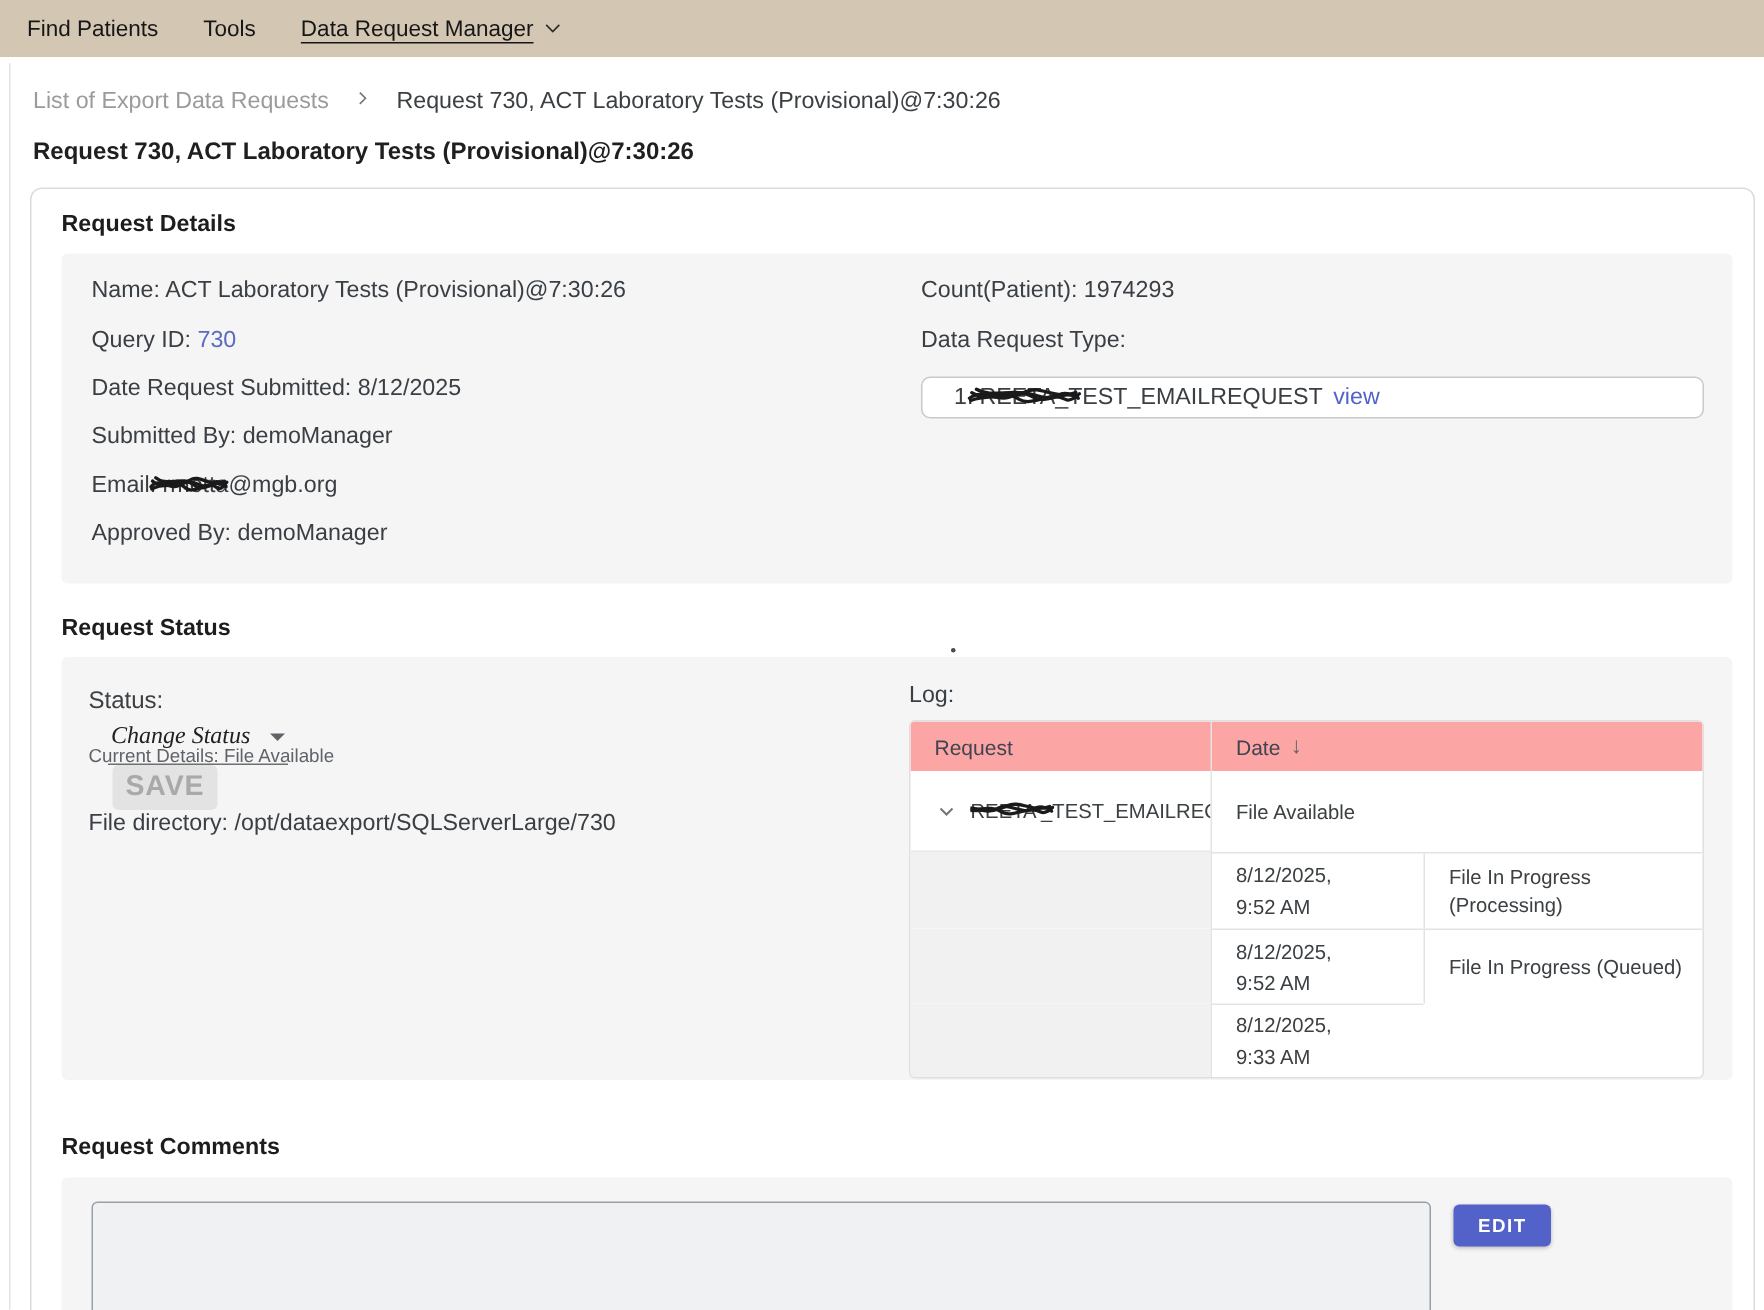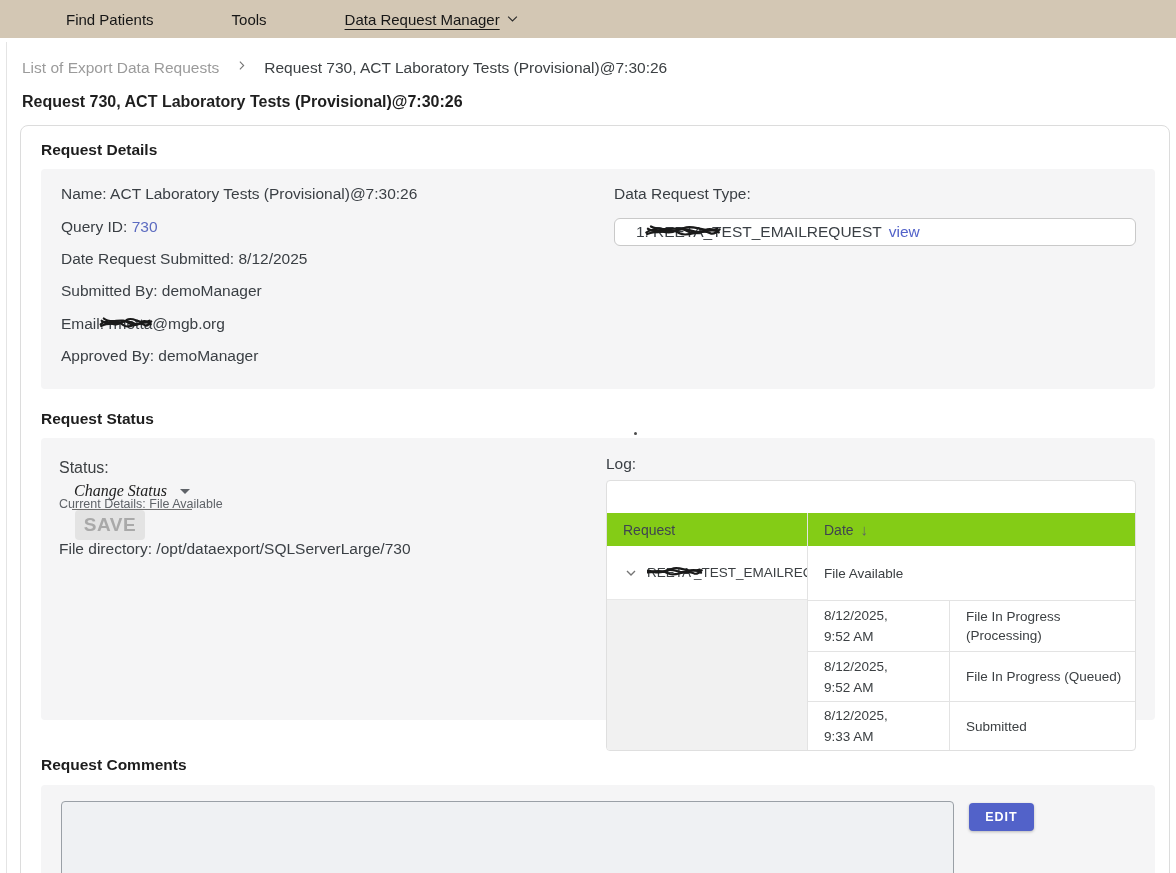--- a/index.html
+++ b/index.html
@@ -3,21 +3,21 @@
 <meta charset="utf-8">
 <style>
   * { box-sizing: border-box; margin: 0; padding: 0; }
   html,body { width:1176px; height:873px; overflow:hidden; background:#fff;
     font-family:"Liberation Sans", sans-serif; color:#3c4043; }
 
   
   .topnav { position:absolute; left:0; top:0; width:1176px; height:38px;
     background:#d3c7b4; display:flex; align-items:center; padding-left:18px; gap:30px;
     font-size:15px; color:#161616; }
-  .nav-item { display:flex; align-items:flex-start; gap:5px; cursor:pointer; white-space:nowrap;margin-left:48px; }
+  .nav-item { display:flex; align-items:flex-start; gap:5px; cursor:pointer; white-space:nowrap; }
   .nav-item.active .nav-label { text-decoration:underline; text-underline-offset:4px; }
 
   .left-rail { position:absolute; left:6px; top:42px; width:1px; height:831px; background:#e4e4e4; }
 
   
   .breadcrumb { position:absolute; left:22px; top:59px; display:flex; align-items:flex-start;
     gap:16px; font-size:15.5px; }
   .crumb-parent { color:#9b9b9b; cursor:pointer; }
   .crumb-current { color:#3c4043; }
   .page-title { position:absolute; left:22px; top:93px; font-size:16px; font-weight:bold; color:#1f1f1f; }
@@ -58,21 +58,21 @@
     border-radius:4px; color:#a9a9a9; font-family:inherit; font-size:19px; font-weight:bold;
     letter-spacing:.6px; }
   .current-status { position:absolute; left:18px; top:59px; font-size:12.5px; color:#5f6368; }
   .file-dir { position:absolute; left:18px; top:102px; font-size:15.5px; color:#3a3f44; }
   .stray-dot { position:absolute; left:613px; top:306px; width:3px; height:3px; background:#4a4a4a; border-radius:50%; }
 
   .log-label { position:absolute; left:565px; top:17px; font-size:15.5px; color:#3a3f44; }
   .log-table { position:absolute; left:565px; top:42px; width:530px; background:#fff;
     border:1px solid #dfdfdf; border-radius:4px; overflow:hidden; font-size:13.5px; color:#3c4043; }
   .lrow { display:grid; grid-template-columns:200px 142px 188px; }
-  .lhead { background:#84cc16; height:33px; font-size:14px; color:#3f4450;margin-top:32px; }
+  .lhead { background:#fca5a5; height:33px; font-size:14px; color:#3f4450; }
   .lcell { display:flex; align-items:center; padding-left:16px; }
   .lcell.c2, .lcell.c3 { border-left:1px solid #e3e3e3; }
   .r1 { height:54px; }
   .r2 { height:51px; } .r3 { height:50px; } .r4 { height:49px; }
   .r2 .c2,.r2 .c3,.r3 .c2,.r3 .c3,.r4 .c2,.r4 .c3 { border-top:1px solid #e3e3e3; }
   .r1 .c1 { border-bottom:1px solid #e8e8e8; }
   .gray-cell { background:#f1f1f1; }
   .date-cell { line-height:21px; padding-top:0; }
   .date-cell span { display:block; width:92px; }
   .status-cell span { display:block; width:162px; line-height:19px; }
@@ -143,20 +143,21 @@
               <path vector-effect="non-scaling-stroke" d="M4 16 C20 9 36 17 52 8 C64 2 78 16 95 9"></path>
               <path vector-effect="non-scaling-stroke" d="M9 6 C24 15 42 3 58 13 C70 20 84 6 96 13"></path>
             </g>
           </svg>
         </span>
         <span>a@mgb.org</span>
       </div>
       <div class="field-line">Approved By: demoManager</div>
     </div>
     <div class="col-right">
+      <div class="field-line">Count(Patient): 1974293</div>
       <div class="field-line">Data Request Type:</div>
       <div class="type-box">
         <span>1.</span>
         <span class="redacted" style="margin-left:4px;">
           <span>REETA_</span>
           <svg viewBox="0 0 100 24" preserveAspectRatio="none">
             <g stroke="#1a1a1a" stroke-width="2.2" fill="none" stroke-linecap="round">
               <path vector-effect="non-scaling-stroke" d="M3 14 C15 4 28 20 42 11 C54 4 66 19 80 11 C88 6 94 15 98 10"></path>
               <path vector-effect="non-scaling-stroke" d="M5 9 C18 18 32 5 46 15 C58 22 72 7 86 15 C91 18 96 10 97 14"></path>
               <path vector-effect="non-scaling-stroke" d="M4 16 C20 9 36 17 52 8 C64 2 78 16 95 9"></path>
@@ -233,23 +234,20 @@
           </div>
         <div class="lcell c3 status-cell">
             <span>File In Progress (Queued)</span>
           </div>
       </div>
       <div class="lrow r4">
         <div class="lcell c1 gray-cell"></div>
         <div class="lcell c2 date-cell">
             <span>8/12/2025, 9:33 AM</span>
           </div>
-        <div class="lcell c3 status-cell">
-            <span>Submitted</span>
-          </div>
       </div>
     </div>
   </div>
 
   <div class="section-heading rc-heading">Request Comments</div>
   <div class="panel rc-panel">
     <textarea class="comment-box" style=""></textarea>
     <button class="edit-btn">EDIT</button>
   </div>
 

